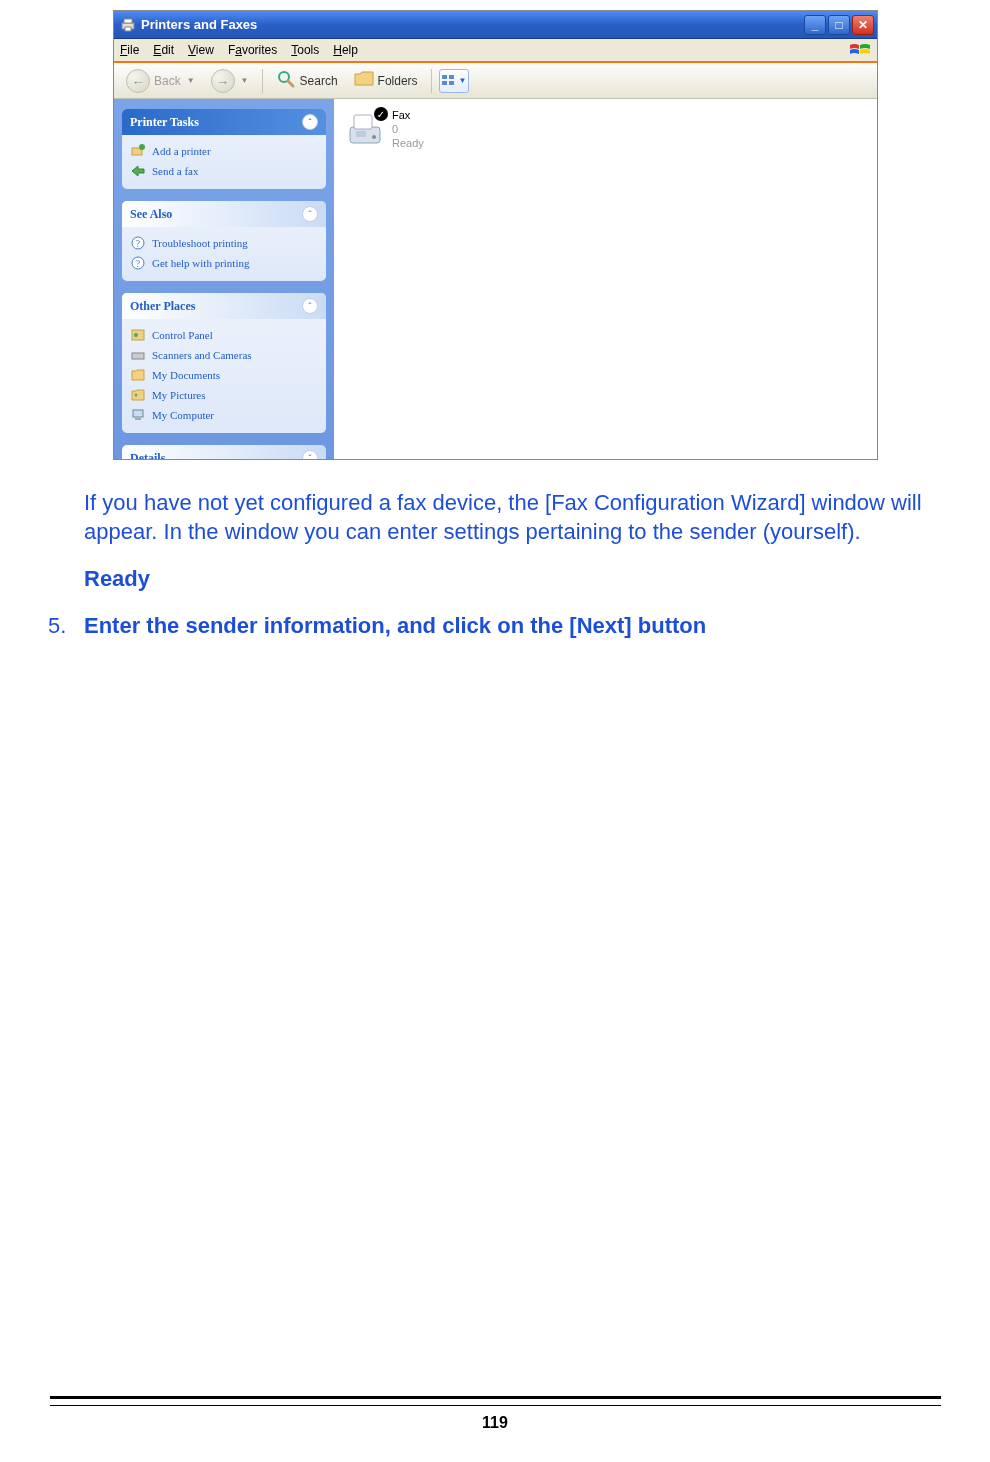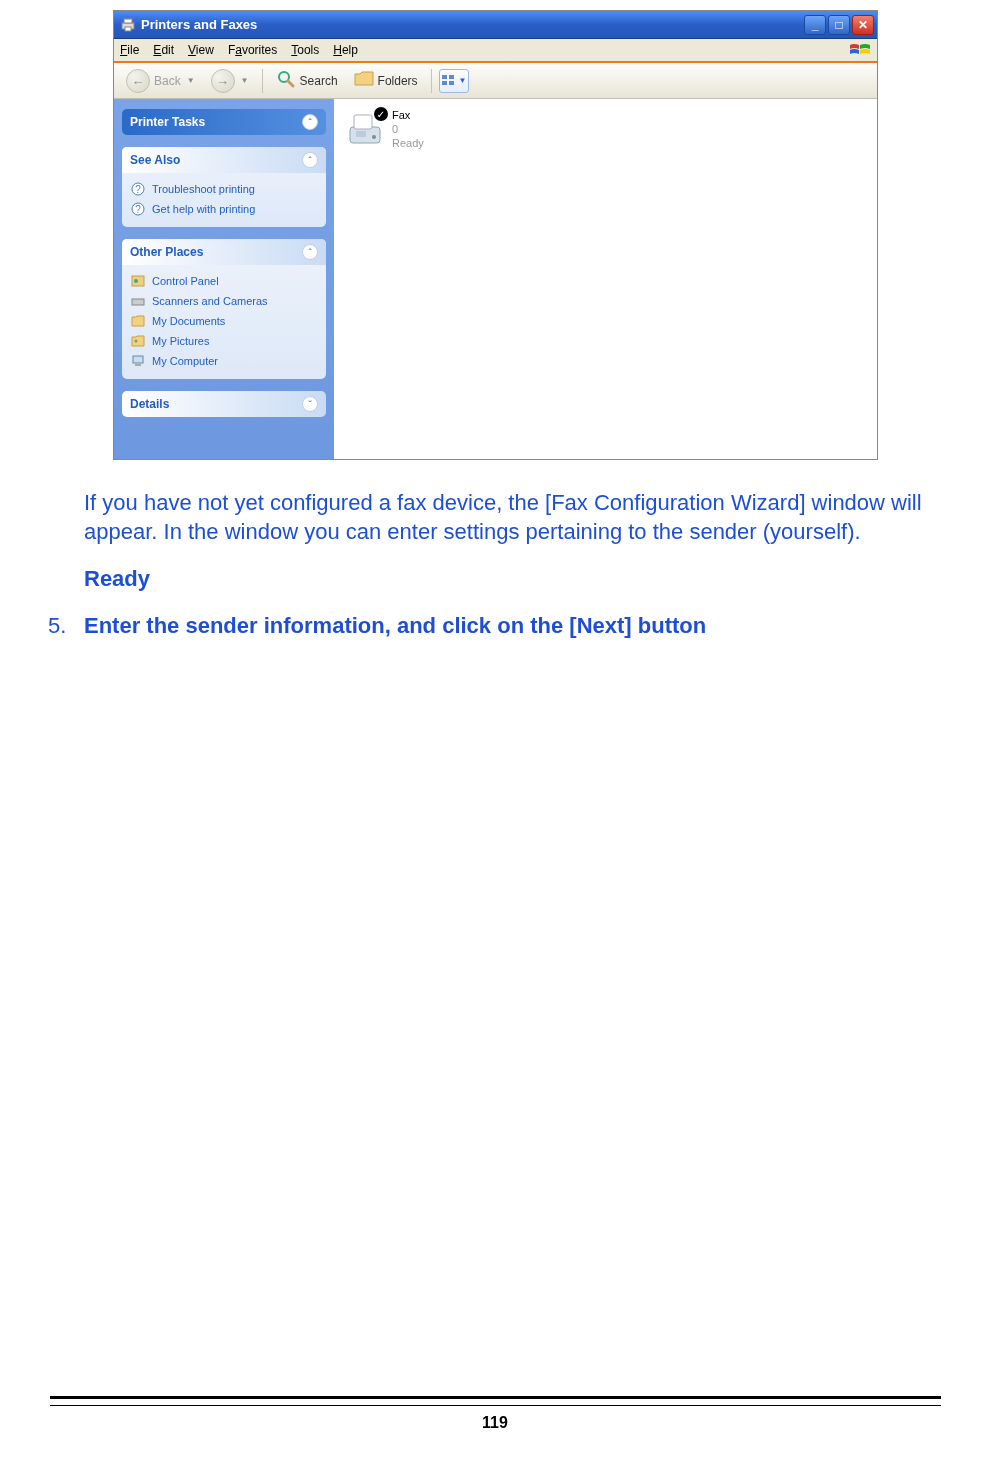--- a/index.html
+++ b/index.html
@@ -107,20 +107,21 @@
     background: linear-gradient(to bottom, #7aa3e8 0%, #6d98e0 100%);
     padding: 10px 8px;
     overflow: hidden;
   }
   .task-panel {
     background: linear-gradient(to bottom, #eef3fb, #dde8f8);
     border-radius: 5px;
     margin-bottom: 12px;
     overflow: hidden;
     font-size: 11px;
+    font-family: Liberation Serif, serif;
   }
   .task-header {
     background: linear-gradient(to right, #fff, #c9dbf4);
     padding: 5px 8px;
     font-weight: bold;
     color: #215dc6;
     display: flex;
     justify-content: space-between;
     align-items: center;
     font-size: 12px;
@@ -267,20 +268,39 @@
       </div>
     </div>
 
     <div class="content">
       <div class="sidebar">
 
         <div class="task-panel">
           <div class="task-header dark">
             <span>Printer Tasks</span>
             <span class="chev" style="color:#2a6ac8;">ˆ</span>
+          </div>
+          <div class="task-body">
+            <div class="task-link">
+              <span class="li-icon">
+                  <svg width="16" height="16">
+                    <rect x="2" y="5" width="10" height="7" fill="#f0d080" stroke="#c0a050"></rect>
+                    <circle cx="12" cy="4" r="3" fill="#4a4"></circle>
+                  </svg>
+                </span>
+              <span>Add a printer</span>
+            </div>
+            <div class="task-link">
+              <span class="li-icon">
+                  <svg width="16" height="16">
+                    <path d="M2 8 L8 3 L8 6 L14 6 L14 10 L8 10 L8 13 Z" fill="#5a5" stroke="#383"></path>
+                  </svg>
+                </span>
+              <span>Send a fax</span>
+            </div>
           </div>
         </div>
 
         <div class="task-panel">
           <div class="task-header">
             <span>See Also</span>
             <span class="chev">ˆ</span>
           </div>
           <div class="task-body">
             <div class="task-link">

